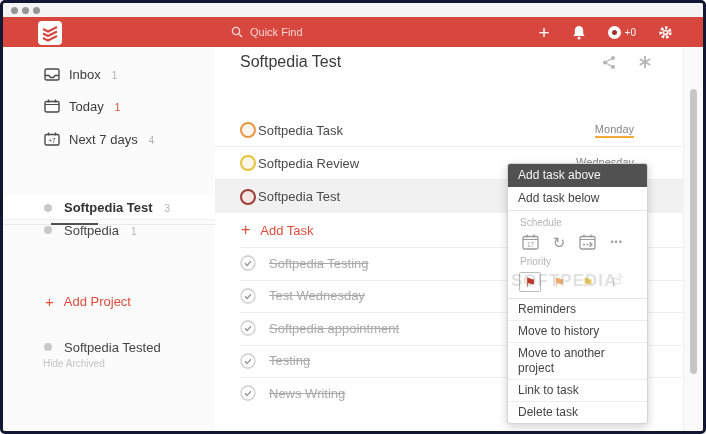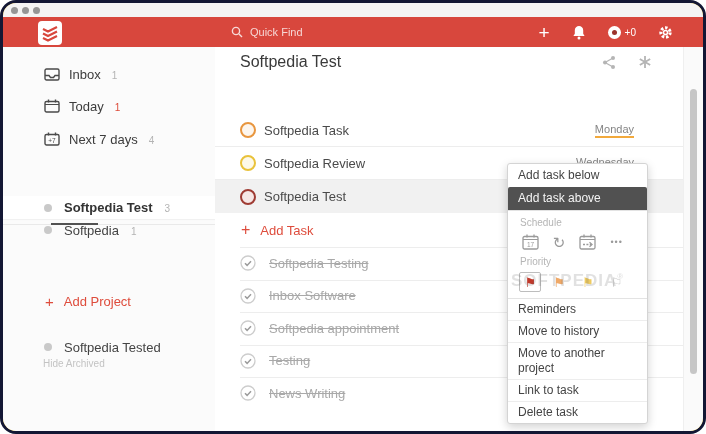--- a/index.html
+++ b/index.html
@@ -1,18 +1,18 @@
 <!DOCTYPE html>
 <html><head>
 <meta charset="utf-8">
 <style>
   html,body{margin:0;padding:0;}
   body{width:706px;height:434px;background:#fff;font-family:"Liberation Sans",sans-serif;
        -webkit-font-smoothing:antialiased;position:relative;overflow:hidden;}
-  .window{position:absolute;inset:0;border:3px solid #131734;border-radius:16px;overflow:hidden;background:#eab308;}
+  .window{position:absolute;inset:0;border:3px solid #131734;border-radius:5px;overflow:hidden;background:#eab308;}
   
   .titlebar{position:absolute;left:0;top:0;right:0;height:14px;background:#f4f4f4;display:flex;align-items:center;padding-left:8px;gap:4px;}
   .tl-dot{width:7px;height:7px;border-radius:50%;background:#969696;}
   
   .appbar{position:absolute;left:0;top:14px;right:0;height:30px;background:#d8473d;}
   .logo{position:absolute;left:35px;top:4px;width:24px;height:24px;background:#fff;border-radius:4px;}
   .logo svg{position:absolute;left:3px;top:3px;}
   .searchbox{position:absolute;left:228px;top:5px;height:20px;display:flex;align-items:center;gap:7px;color:rgba(255,255,255,0.78);font-size:11px;}
   .appbar-right{position:absolute;right:30px;top:0;height:30px;display:flex;align-items:center;gap:22px;color:#fff;}
   .plus-glyph{font-size:19px;font-weight:300;line-height:1;color:#fff;}
@@ -38,21 +38,21 @@
   .addproj{position:absolute;left:0;top:243px;width:212px;height:22px;display:flex;align-items:center;padding-left:42px;box-sizing:border-box;gap:10px;color:#de4c3c;}
   .addproj .plus-red{font-size:15px;font-weight:400;line-height:1;}
   .addproj-label{font-size:13px;}
   .hide-arch{position:absolute;left:40px;top:311px;font-size:10px;color:#c3c3c3;}
   
   .content{position:absolute;left:212px;top:44px;right:19px;bottom:0;background:#fff;}
   .page-head{position:absolute;left:0;top:3px;width:100%;height:26px;}
   .page-title{position:absolute;left:25px;top:3px;font-size:16px;color:#3a3a3a;}
   .head-icons{position:absolute;right:32px;top:5px;display:flex;gap:22px;color:#b5b5b5;}
   .rows{position:absolute;left:0;top:67px;width:100%;}
-  .task-row{height:33px;display:flex;align-items:center;padding:0 50px 0 25px;box-sizing:border-box;gap:8px;}
+  .task-row{height:33px;display:flex;align-items:center;padding:0 50px 0 25px;box-sizing:border-box;gap:2px;}
   .task-row.bordered{border-bottom:1px solid #ededed;border-left:none;}
   .task-row .ring{width:12px;height:12px;border-radius:50%;border:2px solid;flex:0 0 auto;}
   .ring.p2{border-color:#e8963f;background:#fdf6ee;}
   .ring.p3{border-color:#e9c23b;background:#fdf9e9;}
   .ring.p1{border-color:#9f3c34;background:#f6e7e6;}
   .task-name{font-size:13px;color:#4a4a4a;flex:1;}
   .due{font-size:11px;color:#858585;border-bottom:2px solid #f2a93c;padding-bottom:1px;}
   .due.p3u{border-bottom-color:#f0b83c;}
   .task-row.highlight{background:#f1f1f1;padding-right:38px;}
   .date-plain{font-size:11px;color:#8e8e8e;margin-right:6px;}
@@ -243,21 +243,21 @@
           <circle cx="8" cy="8" r="7" fill="#fff" stroke="#cdcdcd" stroke-width="1.3"></circle>
           <path d="M5 8.3 l2.1 2.1 L11 6.2" fill="none" stroke="#9b9b9b" stroke-width="1.5"></path>
         </svg>
         <span class="done-name">Softpedia Testing</span>
       </div>
       <div class="done-row">
         <svg width="16" height="16" viewBox="0 0 16 16">
           <circle cx="8" cy="8" r="7" fill="#fff" stroke="#cdcdcd" stroke-width="1.3"></circle>
           <path d="M5 8.3 l2.1 2.1 L11 6.2" fill="none" stroke="#9b9b9b" stroke-width="1.5"></path>
         </svg>
-        <span class="done-name">Inbox Software</span>
+        <span class="done-name">Test Wednesday</span>
       </div>
       <div class="done-row">
         <svg width="16" height="16" viewBox="0 0 16 16">
           <circle cx="8" cy="8" r="7" fill="#fff" stroke="#cdcdcd" stroke-width="1.3"></circle>
           <path d="M5 8.3 l2.1 2.1 L11 6.2" fill="none" stroke="#9b9b9b" stroke-width="1.5"></path>
         </svg>
         <span class="done-name">Softpedia appointment</span>
       </div>
       <div class="done-row">
         <svg width="16" height="16" viewBox="0 0 16 16">
@@ -275,22 +275,22 @@
       </div>
 
     </div>
   </div>
 
   <div class="scroll-track">
     <div class="scroll-thumb"></div>
   </div>
 
   <div class="menu">
+    <div class="menu-item dark">Add task above</div>
     <div class="menu-item">Add task below</div>
-    <div class="menu-item dark">Add task above</div>
     <div class="menu-sep"></div>
 
     <div class="menu-section">
       <div class="section-label">Schedule</div>
       <div class="icon-strip">
         <span class="icon-slot">
           <svg width="17" height="16" viewBox="0 0 17 16">
             <rect x="1" y="2.5" width="15" height="12.5" rx="1.5" fill="none" stroke="#9a9a9a" stroke-width="1.3"></rect>
             <line x1="1" y1="5.5" x2="16" y2="5.5" stroke="#9a9a9a" stroke-width="1.1"></line>
             <line x1="5" y1="0.5" x2="5" y2="3.5" stroke="#9a9a9a" stroke-width="1.3"></line>

